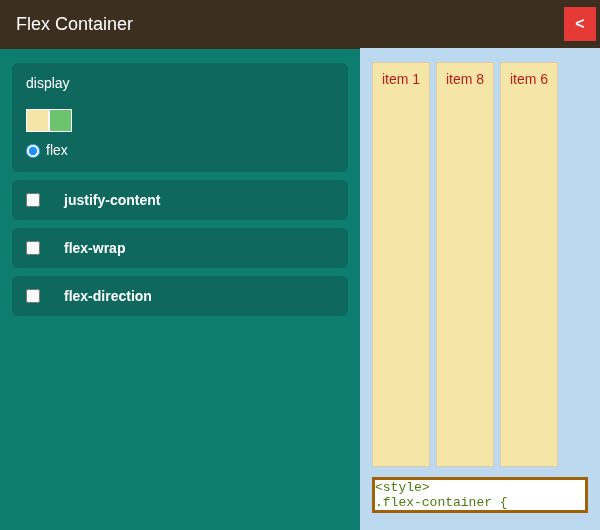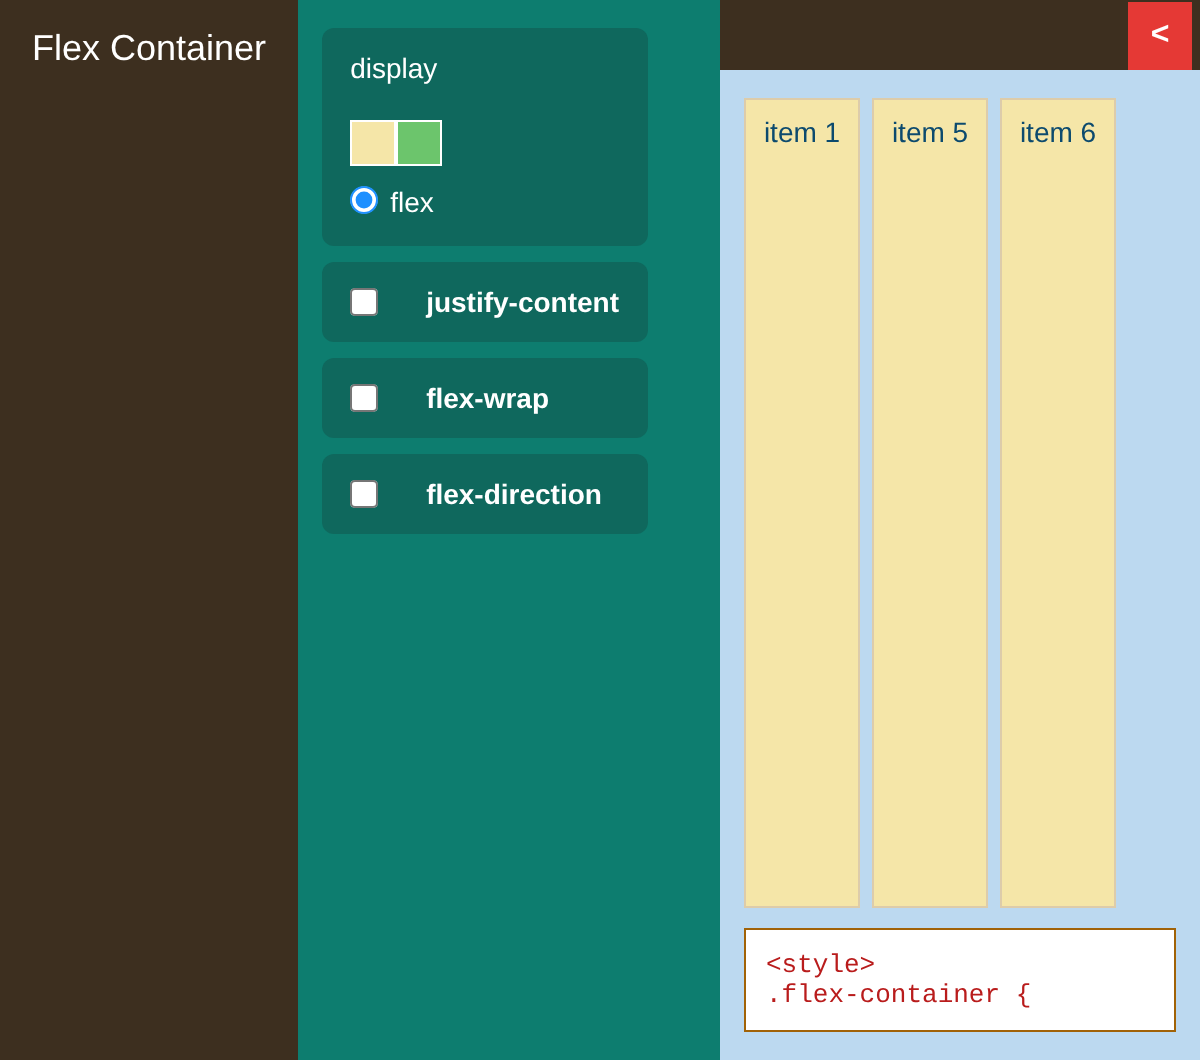--- a/index.html
+++ b/index.html
@@ -1,38 +1,38 @@
 <!DOCTYPE html>
 <html><head>
 <meta charset="utf-8">
 <style>
   * { box-sizing: border-box; margin: 0; padding: 0; }
   html, body { width: 600px; height: 530px; font-family: Arial, sans-serif; overflow: hidden; }
   .app { display: flex; width: 600px; height: 530px; }
-  .left-panel { width: 360px; background: #0d7d6f; display: flex; flex-direction: row; }
+  .left-panel { width: 360px; background: #0d7d6f; display: flex; flex-direction: column; }
   .header { background: #3d2f1f; color: #fff; padding: 14px 16px; font-size: 18px; font-weight: 400; }
   .controls { padding: 14px 12px; display: flex; flex-direction: column; gap: 8px; overflow-y: auto; }
   .group { background: #0f685d; border-radius: 6px; padding: 12px 14px; color: #fff; }
   .group.expanded { padding-bottom: 14px; }
   .group-title { font-size: 14px; font-weight: 400; margin-bottom: 18px; }
   .swatch-row { display: flex; margin-bottom: 10px; }
   .swatch { width: 23px; height: 23px; border: 1px solid #fff; }
   .swatch.a { background: #f5e6a8; }
   .swatch.b { background: #6cc56c; }
-  .radio-row { display: flex; align-items: flex-start; gap: 6px; font-size: 14px; }
+  .radio-row { display: flex; align-items: flex-end; gap: 6px; font-size: 14px; }
   .radio-row input[type=radio] { accent-color: #1e90ff; width: 14px; height: 14px; }
   .prop-row { display: flex; align-items: center; gap: 24px; font-size: 14px; font-weight: 700; }
   .prop-row input[type=checkbox] { width: 14px; height: 14px; }
   .right-panel { flex: 1; background: #fff; display: flex; flex-direction: column; }
   .right-header { background: #3d2f1f; height: 48px; display: flex; align-items: center; justify-content: flex-end; padding-right: 4px; gap: 4px; }
   .back-btn { background: #e53935; color: #fff; width: 32px; height: 34px; display: flex; align-items: center; justify-content: center; font-size: 16px; font-weight: 700; cursor: pointer; }
   .preview { flex: 1; background: #bcd9f0; padding: 14px 12px; display: flex; flex-direction: column; gap: 10px; }
   .flex-container { display: flex; gap: 6px; height: 405px; }
-  .flex-item { background: #f5e6a8; border: 1px solid #dca; width: 58px; padding: 8px 6px; font-size: 14px; color: #0c4a6e; text-align: center; }
-  .code-box { background: #fff; border: 1px solid #a16207; padding: 10px; font-family: "Courier New", monospace; font-size: 13px; color: #b91c1c; white-space: pre; overflow: hidden; }
+  .flex-item { background: #f5e6a8; border: 1px solid #dca; width: 58px; padding: 8px 6px; font-size: 14px; color: #b91c1c; text-align: center; }
+  .code-box { background: #fff; border: 3px solid #a16207; padding: 0; font-family: "Courier New", monospace; font-size: 13px; color: #4d7c0f; white-space: pre; overflow: hidden; }
 </style>
 </head>
 <body>
 
 <div class="app">
 
   <div class="left-panel">
     <div class="header">Flex Container</div>
 
     <div class="controls">
@@ -76,21 +76,21 @@
   </div>
 
   <div class="right-panel">
     <div class="right-header">
       <div class="back-btn">&lt;</div>
     </div>
 
     <div class="preview">
       <div class="flex-container">
         <div class="flex-item">item 1</div>
-        <div class="flex-item">item 5</div>
+        <div class="flex-item">item 8</div>
         <div class="flex-item">item 6</div>
       </div>
 
       <div class="code-box"><span>&lt;style&gt;</span>
 <span>.flex-container {</span></div>
     </div>
   </div>
 
 </div>
 

